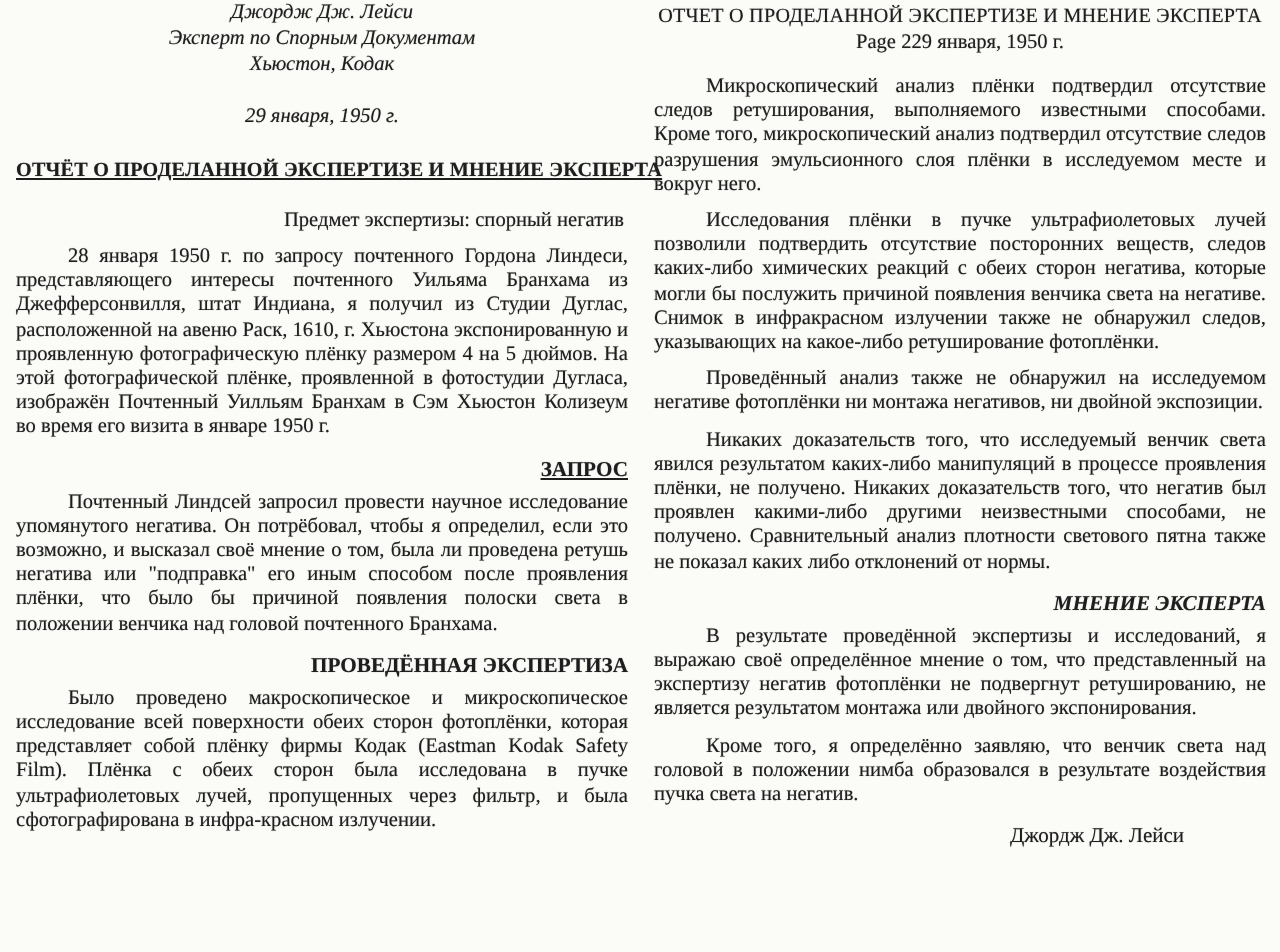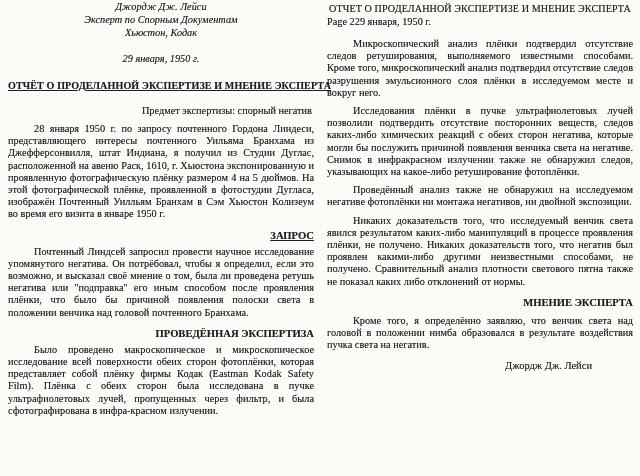--- a/index.html
+++ b/index.html
@@ -65,26 +65,26 @@
     text-align: right;
   }
   .p2-title {
     margin-top: 2px;
     font-size: 10.1px;
     line-height: 13px;
     letter-spacing: 0.1px;
   }
   .p2-subrow {
     display: flex;
-    justify-content: flex-start;
+    justify-content: center;
     font-size: 10.3px;
     line-height: 13px;
   }
   .p2-first { margin-top: 10px; }
-  .opinion-h { margin-top: 8px; }
+  .opinion-h { margin-top: 8px; font-style: italic; }
   .sig-block {
     margin-top: 8px;
     margin-left: 178px;
     font-size: 10.5px;
     line-height: 13px;
   }
   .sig-name { margin-top: 5px; }
 </style>
 </head>
 <body>
@@ -117,20 +117,21 @@
       <span>Page 2</span>
       <span>29 января, 1950 г.</span>
     </div>
 
     <p class="body-par p2-first">Микроскопический анализ плёнки подтвердил отсутствие следов ретуширования, выполняемого известными способами. Кроме того, микроскопический анализ подтвердил отсутствие следов разрушения эмульсионного слоя плёнки в исследуемом месте и вокруг него.</p>
     <p class="body-par">Исследования плёнки в пучке ультрафиолетовых лучей позволили подтвердить отсутствие посторонних веществ, следов каких-либо химических реакций с обеих сторон негатива, которые могли бы послужить причиной появления венчика света на негативе. Снимок в инфракрасном излучении также не обнаружил следов, указывающих на какое-либо ретуширование фотоплёнки.</p>
     <p class="body-par">Проведённый анализ также не обнаружил на исследуемом негативе фотоплёнки ни монтажа негативов, ни двойной экспозиции.</p>
     <p class="body-par">Никаких доказательств того, что исследуемый венчик света явился результатом каких-либо манипуляций в процессе проявления плёнки, не получено. Никаких доказательств того, что негатив был проявлен какими-либо другими неизвестными способами, не получено. Сравнительный анализ плотности светового пятна также не показал каких либо отклонений от нормы.</p>
 
     <div class="section-h c b opinion-h">МНЕНИЕ ЭКСПЕРТА</div>
+    <p class="body-par" style="margin-top:4px;">В результате проведённой экспертизы и исследований, я выражаю своё определённое мнение о том, что представленный на экспертизу негатив фотоплёнки не подвергнут ретушированию, не является результатом монтажа или двойного экспонирования.</p>
     <p class="body-par">Кроме того, я определённо заявляю, что венчик света над головой в положении нимба образовался в результате воздействия пучка света на негатив.</p>
 
     <div class="sig-block">
       <div class="sig-name">Джордж Дж. Лейси</div>
     </div>
   </div>
 
 </div>
 
 </body></html>

